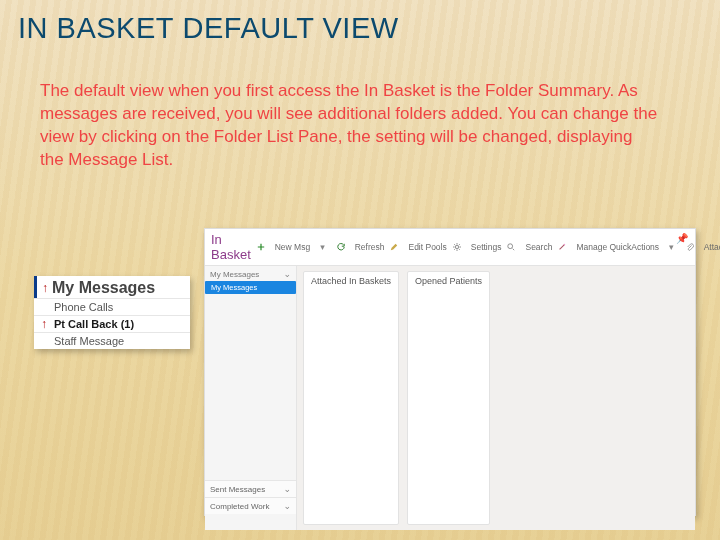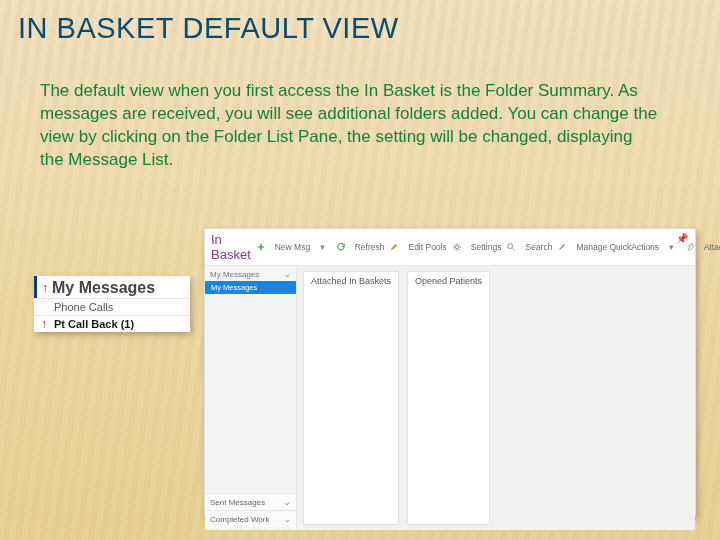--- a/index.html
+++ b/index.html
@@ -28,21 +28,21 @@
     letter-spacing: 0.5px;
   }
   .title .sc { font-variant: small-caps; }
   .body-text {
     position: absolute;
     top: 80px;
     left: 40px;
     width: 620px;
     font-size: 17px;
     line-height: 1.35;
-    color: #15803d;
+    color: #ef4444;
   }
 
   
   .mm-box {
     position: absolute;
     top: 276px;
     left: 34px;
     width: 156px;
     background: #ffffff;
     box-shadow: 2px 3px 6px rgba(0,0,0,0.25);
@@ -125,21 +125,21 @@
   .folder-sel {
     background:#1a85e0;
     color:#fff;
     font-size:7.5px;
     padding:2px 6px;
     border-radius:1px;
     margin: 0;
   }
   .folder-bottom {
     position:absolute;
-    bottom:3px; left:0; right:0;
+    bottom:16px; left:0; right:0;
   }
   .folder-bottom .frow {
     font-size:8px; color:#666;
     padding:3px 5px;
     border-top:1px solid #e6e6e6;
     display:flex; justify-content:space-between; align-items:center;
     background:#fbfbfb;
   }
 
   .content-pane {
@@ -179,20 +179,23 @@
   <div class="mm-head">
     <span class="arrow-red">↑</span>
     <span>My Messages</span>
   </div>
   <div class="mm-row">
     <span>Phone Calls</span>
   </div>
   <div class="mm-row bold with-arrow">
     <span class="arrow-red">↑</span>
     <span>Pt Call Back (1)</span>
+  </div>
+  <div class="mm-row">
+    <span>Staff Message</span>
   </div>
 </div>
 
 <div class="panel">
   <div class="panel-header">
     <span class="panel-title">In Basket</span>
 
     <span class="tb-item">
       <svg class="ico" viewBox="0 0 10 10">
           <path d="M5 1v8M1 5h8" stroke="#2a8a2a" stroke-width="1.5"></path>

